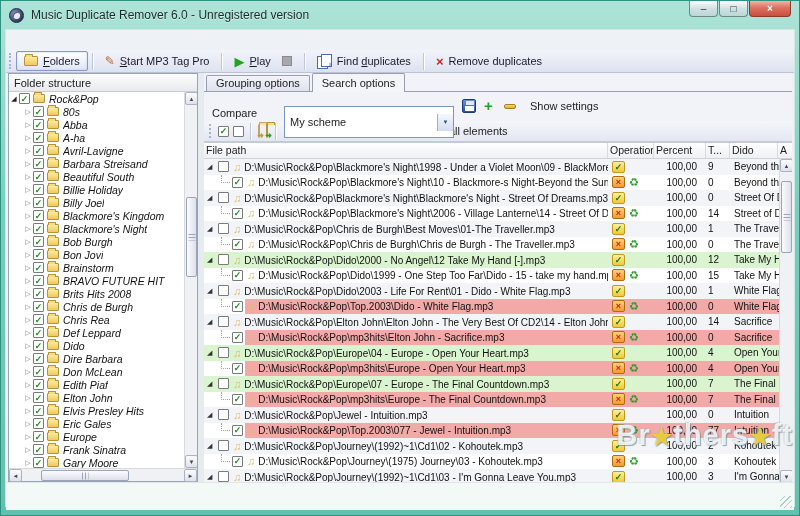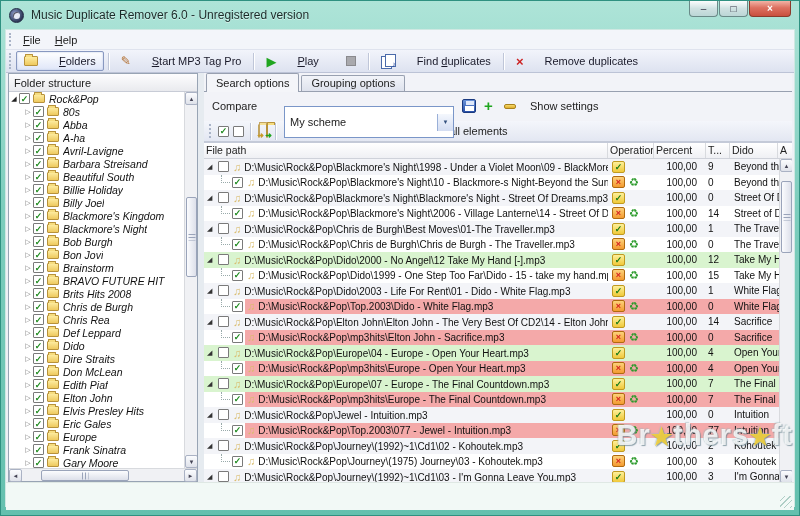--- a/index.html
+++ b/index.html
@@ -13,21 +13,21 @@
   .winbtns { position:absolute; right:8px; top:0; display:flex; }
   .wbtn { width:29px; height:16px; border:1px solid #6a8a88; border-top:none; border-radius:0 0 4px 4px; display:flex; align-items:center; justify-content:center; font-size:10px; color:#334; background:linear-gradient(#fbfdfd,#cfe2e2 50%,#bcd6d6); margin-left:1px; cursor:pointer; }
   .wbtn.close { width:42px; background:linear-gradient(#f2b3a6,#dd7161 45%,#c94f3e); color:#fff; border-color:#8a3a2c; font-weight:bold; }
   
   .client { position:absolute; left:4px; right:4px; top:28px; bottom:8px; background:#eef1f6; border:1px solid #cfe8e2; }
   .menubar { position:absolute; left:0; right:0; top:0; height:20px; background:#f3f5fa; border-bottom:1px solid #dfe3ee; display:flex; align-items:center; font-size:11px; color:#222; }
   .grip { width:3px; height:70%; border-left:2px dotted #aab4c8; margin:0 4px 0 3px; }
   .menu-item { padding:2px 7px; cursor:default; }
   .u { text-decoration:underline; }
   .toolbar { position:absolute; left:0; right:0; top:20px; height:23px; background:linear-gradient(#f2f4fb,#dde2f0); border-bottom:1px solid #bcc3d6; display:flex; align-items:center; font-size:11px; color:#1a1a2a; }
-  .tbtn { display:flex; align-items:center; gap:21px; height:20px; padding:0 7px; border:1px solid transparent; border-radius:2px; cursor:pointer; white-space:nowrap; }
+  .tbtn { display:flex; align-items:center; gap:5px; height:20px; padding:0 7px; border:1px solid transparent; border-radius:2px; cursor:pointer; white-space:nowrap; }
   .tbtn.pressed { border-color:#8898c0; background:linear-gradient(#ffffff,#dfe6f8); box-shadow:inset 0 0 2px #b8c4e0; }
   .tsep { width:1px; height:17px; background:#bfc6d8; box-shadow:1px 0 0 #fff; margin:0 4px; }
   .folder-ic { width:14px; height:10px; background:linear-gradient(#fdeb9e,#eec95e); border:1px solid #b8923a; border-radius:1px; position:relative; flex:0 0 auto; }
   .folder-ic::before { content:""; position:absolute; top:-3px; left:0; width:6px; height:2px; background:#f6dd80; border:1px solid #b8923a; border-bottom:none; border-radius:1px 1px 0 0; }
   .pencil-ic { color:#b06a28; font-size:12px; transform:rotate(0deg); }
   .play-ic { color:#1fa51f; font-size:13px; line-height:1; }
   .stop-ic { width:10px; height:10px; background:#a9a9ad; border:1px solid #8a8a8e; margin-left:6px; }
   .pages-ic { position:relative; width:15px; height:14px; }
   .pages-ic::before, .pages-ic::after { content:""; position:absolute; width:9px; height:11px; background:#fff; border:1px solid #4a6aaa; }
   .pages-ic::before { left:0; top:2px; } .pages-ic::after { right:0; top:0; }
@@ -44,21 +44,21 @@
   .titem .folder-ic { width:12px; height:9px; margin:0 4px 0 3px; }
   .titem .lbl { overflow:hidden;font-style:italic; }
   .splitter { position:absolute; left:192px; top:43px; width:6px; height:409px; background:#e6ebf0; }
   .right-panel { position:absolute; left:198px; right:2px; top:43px; height:423px; background:#f2f3f8; }
   
   .tabs { height:19px; display:flex; align-items:flex-end; padding-left:2px; position:relative; }
   .tabs::after { content:""; position:absolute; left:0; right:0; bottom:0; border-bottom:1px solid #98a0b0; }
   .tab { height:17px; padding:1px 9px 0; font-size:11px; color:#222; border:1px solid #98a0b0; border-bottom:none; border-radius:2px 2px 0 0; background:linear-gradient(#f2f4f9,#dde1ec); margin-right:2px; cursor:pointer; white-space:nowrap; }
   .tab.active { height:19px; background:#f4f5f9; position:relative; z-index:2; padding-top:3px; }
   .compare-row { height:29px; position:relative; font-size:11px; color:#222; }
-  .compare-lbl { position:absolute; left:8px; top:8px;text-align:right; }
+  .compare-lbl { position:absolute; left:8px; top:15px;text-align:right; }
   .dd { position:absolute; left:80px; top:14px; width:170px; height:32px; background:#fff; border:1px solid #7a96c8; display:flex; align-items:center; font-size:11px; cursor:pointer; }
   .dd-val { flex:1; padding-left:5px; }
   .dd-btn { width:16px; height:17px; background:linear-gradient(#f4f7fd,#d3ddf2); border-left:1px solid #9ab0d8; display:flex; align-items:center; justify-content:center; font-size:6px; color:#33507e; }
   .save-ic { position:absolute; left:258px; top:7px; width:14px; height:14px; background:linear-gradient(#6a92d8,#2a50a8); border:1px solid #1a3a80; border-radius:2px 2px 2px 2px; cursor:pointer; }
   .save-ic::before { content:""; position:absolute; left:3px; top:1px; width:8px; height:4px; background:#dfe8fa; }
   .save-ic::after { content:""; position:absolute; left:2px; bottom:1px; width:9px; height:5px; background:#fff; }
   .plus-ic { position:absolute; left:280px; top:5px; font-size:15px; font-weight:bold; color:#1fa51f; cursor:pointer; }
   .minus-ic { position:absolute; left:300px; top:12px; width:12px; height:5px; background:linear-gradient(#f6d96a,#e0ae2e); border:1px solid #a8821e; border-radius:2px; cursor:pointer; }
   .show-settings { position:absolute; left:326px; top:8px; cursor:pointer; }
   
@@ -117,25 +117,20 @@
     <span class="title-text">Music Duplicate Remover 6.0 - Unregistered version</span>
     <div class="winbtns">
       <div class="wbtn">–</div>
       <div class="wbtn">□</div>
       <div class="wbtn close">×</div>
     </div>
   </div>
 
   <div class="client">
 
-    <div class="menubar">
-      <span class="grip"></span>
-      <span class="menu-item"><span class="u">F</span><span>ile</span></span>
-      <span class="menu-item"><span class="u">H</span><span>elp</span></span>
-    </div>
 
     <div class="toolbar">
       <span class="grip"></span>
       <div class="tbtn pressed">
         <span class="folder-ic"></span>
         <span><span class="u">F</span><span>olders</span></span>
       </div>
       <span class="tsep"></span>
       <div class="tbtn">
         <span class="pencil-ic">✎</span>
@@ -302,21 +297,21 @@
               <span class="exp">▷</span>
               <span class="cb">✓</span>
               <span class="folder-ic"></span>
               <span class="lbl">Dido</span>
             </div>
             <div class="titem">
               <span style="width: 14px;"></span>
               <span class="exp">▷</span>
               <span class="cb">✓</span>
               <span class="folder-ic"></span>
-              <span class="lbl">Dire Straits</span>
+              <span class="lbl">Dire Barbara</span>
             </div>
             <div class="titem">
               <span style="width: 14px;"></span>
               <span class="exp">▷</span>
               <span class="cb">✓</span>
               <span class="folder-ic"></span>
               <span class="lbl">Don McLean</span>
             </div>
             <div class="titem">
               <span style="width: 14px;"></span>
@@ -378,22 +373,22 @@
         <div class="sb-btn" style="left:0; top:0;">◄</div>
         <div class="sb-btn" style="right:0; top:0;">►</div>
         <div class="sb-thumb" style="left:32px; width:88px;"></div>
       </div>
     </div>
 
     <div class="splitter"></div>
 
     <div class="right-panel">
       <div class="tabs">
+        <div class="tab">Grouping options</div>
         <div class="tab active">Search options</div>
-        <div class="tab">Grouping options</div>
       </div>
       <div class="compare-row">
         <span class="compare-lbl">Compare</span>
         <div class="dd">
           <span class="dd-val">My scheme</span>
           <span class="dd-btn">▼</span>
         </div>
         <span class="save-ic"></span>
         <span class="plus-ic">+</span>
         <span class="minus-ic"></span>

